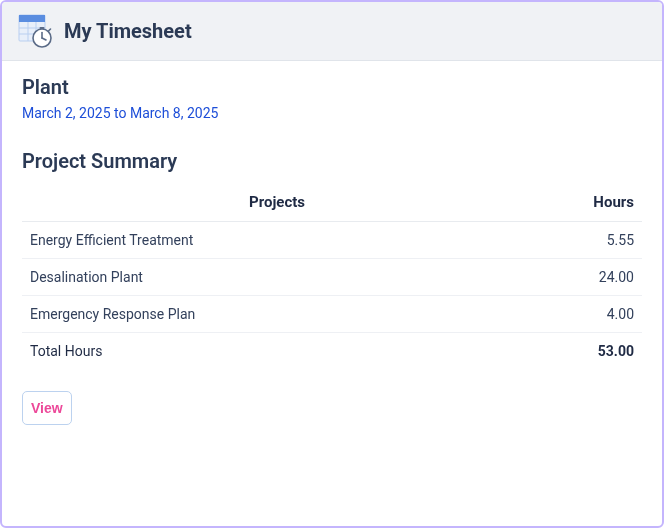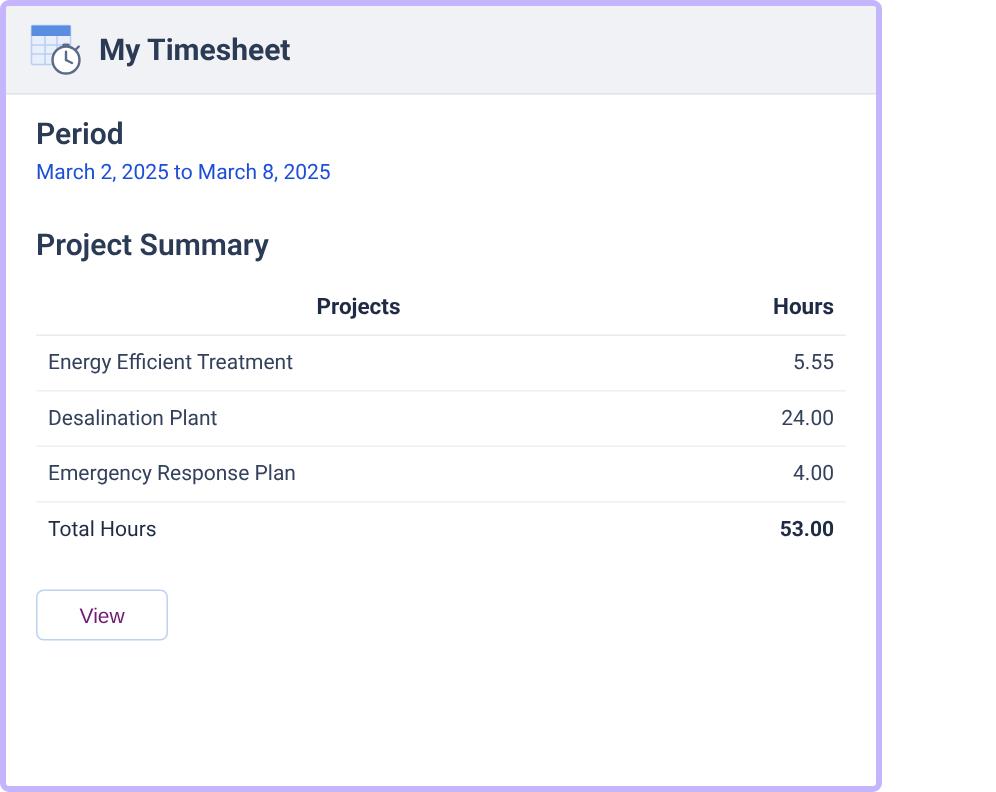--- a/index.html
+++ b/index.html
@@ -4,22 +4,22 @@
 <style>
   * { box-sizing: border-box; }
   html, body { margin:0; padding:0; }
   body {
     width:664px; height:528px;
     font-family:-apple-system,BlinkMacSystemFont,"Segoe UI",Roboto,"Helvetica Neue",Arial,sans-serif;
     background:#fff;
     color:#1f2a44;
   }
   .card {
-    width:588px; height:528px;
-    border:4px solid #c4b5fd;
+    width:664px; height:528px;
+    border:2px solid #c4b5fd;
     border-radius:6px;
     overflow:hidden;
     display:flex; flex-direction:column;
     background:#fff;
   }
   .card-header {
     background:#f0f2f5;
     border-bottom:1px solid #e0e4ea;
     padding:12px 16px;
     display:flex; align-items:center; gap:12px;
@@ -39,22 +39,22 @@
   }
   table.summary th.hours, table.summary td.hours { text-align:right; width:110px; }
   table.summary td {
     font-size:14px; color:#33415c; padding:10px 8px;
     border-bottom:1px solid #eef0f4;
   }
   table.summary tr.total td { font-weight:700; border-bottom:none; color:#1f2a44; }
   table.summary tr.total td.label { font-weight:400; }
   .actions { margin-top:22px; }
   .btn-view {
-    background:#fff; color:#701a75; border:1px solid #bcd2ef;
-    border-radius:5px; padding:8px 28px; font-size:14px; font-weight:400;
+    background:#fff; color:#ec4899; border:1px solid #bcd2ef;
+    border-radius:5px; padding:8px 8px; font-size:14px; font-weight:700;
     cursor:pointer;
   }
 </style>
 </head>
 <body>
 
 <div class="card">
 
   <div class="card-header">
     <span class="icon-wrap">
@@ -70,21 +70,21 @@
         <line x1="24" y1="24" x2="28" y2="26" stroke="#5a6b87" stroke-width="1.6" stroke-linecap="round"></line>
         <rect x="21.5" y="13" width="5" height="2" rx="1" fill="#5a6b87"></rect>
         <line x1="30.5" y1="17" x2="32.5" y2="15" stroke="#5a6b87" stroke-width="1.6" stroke-linecap="round"></line>
       </svg>
     </span>
     <div class="card-title">My Timesheet</div>
   </div>
 
   <div class="card-body">
 
-    <div class="section-label">Period</div>
+    <div class="section-label">Plant</div>
     <div class="period-text">March 2, 2025 to March 8, 2025</div>
 
     <div class="summary-label">Project Summary</div>
 
     <table class="summary">
       <thead>
         <tr>
           <th>Projects</th>
           <th class="hours">Hours</th>
         </tr>

